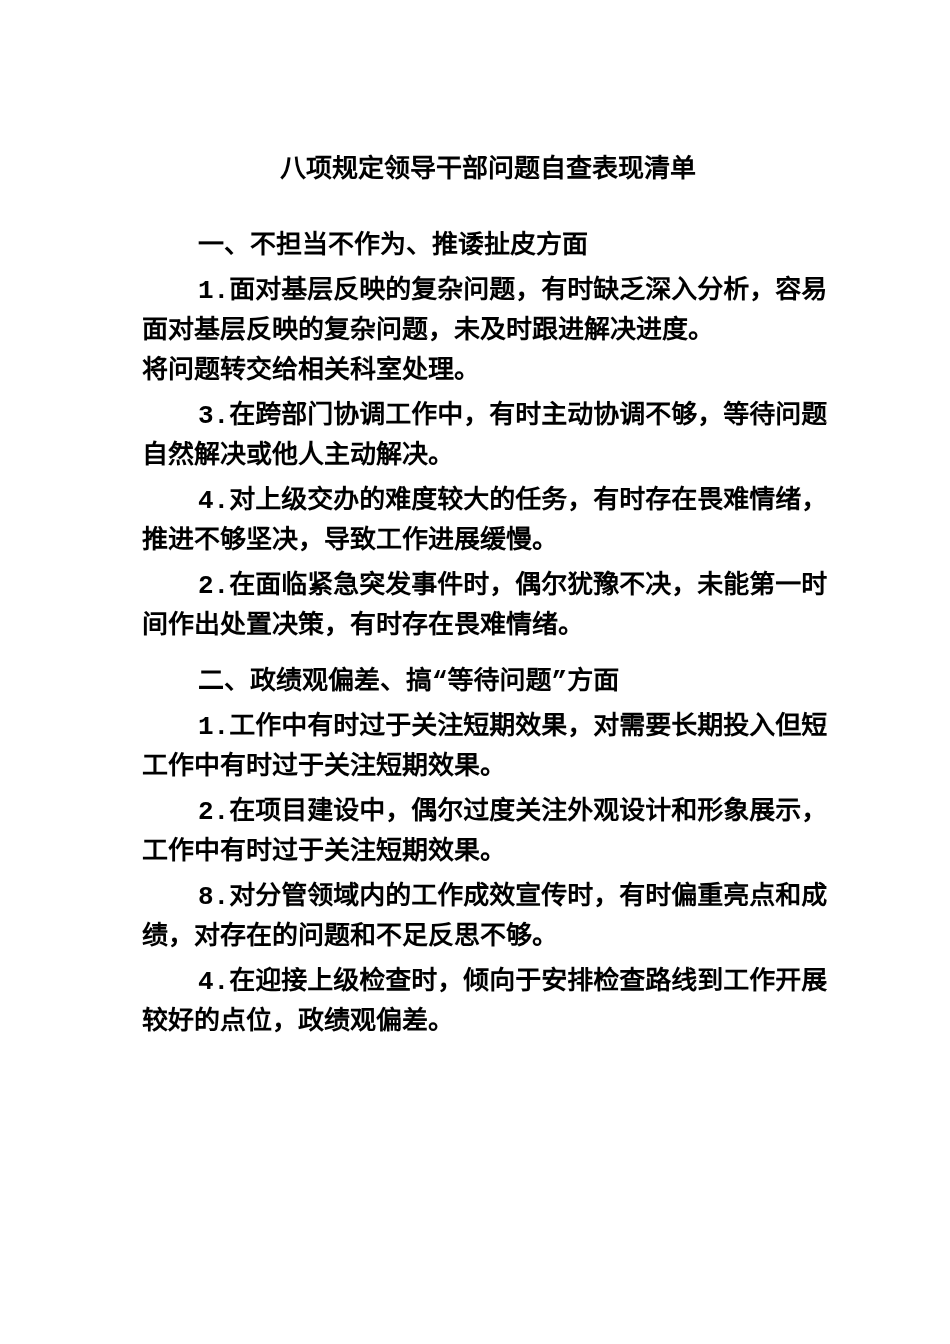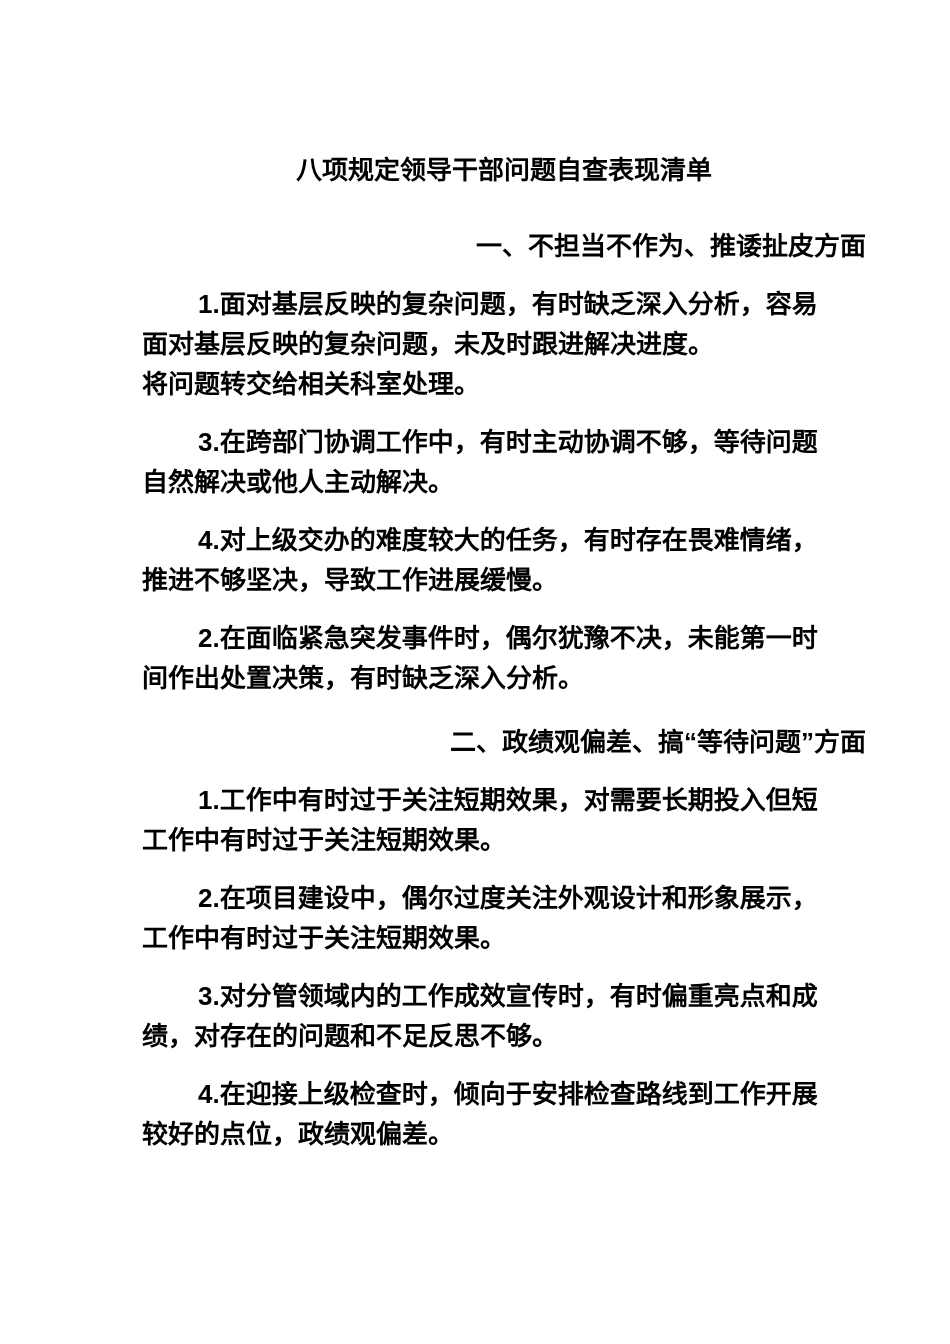--- a/index.html
+++ b/index.html
@@ -6,22 +6,22 @@
     margin: 0;
     padding: 0;
     background: #ffffff;
   }
   .page {
     position: relative;
     width: 950px;
     height: 1344px;
     box-sizing: border-box;
     background: #ffffff;
-    padding: 150px 84px 0 142px;
-    font-family: Liberation Sans, sans-serif;
+    padding: 150px 116px 0 142px;
+    font-family: Liberation Mono, monospace;
     color: #000000;
     font-weight: 700;
     overflow: hidden;
   }
   .doc-title {
     margin: 0;
     font-size: 26px;
     line-height: 40px;
     text-align: center;
     font-weight: 700;
@@ -31,25 +31,24 @@
   .body-text {
     margin-top: 36px;
   }
   .line {
     font-size: 26px;
     line-height: 40px;
     white-space: nowrap;
     font-weight: 700;
   }
   .line.heading {
-    margin-top: 24px;
-    text-align: right;
+    margin-top: 16px;
   }
   .line.para-start {
-    margin-top: 18px;
+    margin-top: 5px;
   }
   .line.indent {
     padding-left: 56px;
   }
 </style>
 </head>
 <body>
 
 <div class="page">
 
@@ -64,30 +63,30 @@
 
     <div class="line">将问题转交给相关科室处理。</div>
 
     <div class="line para-start indent">3.在跨部门协调工作中，有时主动协调不够，等待问题</div>
     <div class="line">自然解决或他人主动解决。</div>
 
     <div class="line para-start indent">4.对上级交办的难度较大的任务，有时存在畏难情绪，</div>
     <div class="line">推进不够坚决，导致工作进展缓慢。</div>
 
     <div class="line para-start indent">2.在面临紧急突发事件时，偶尔犹豫不决，未能第一时</div>
-    <div class="line">间作出处置决策，有时缺乏深入分析。</div>
+    <div class="line">间作出处置决策，有时存在畏难情绪。</div>
 
     <div class="line heading indent">二、政绩观偏差、搞“等待问题”方面</div>
 
     <div class="line para-start indent">1.工作中有时过于关注短期效果，对需要长期投入但短</div>
     <div class="line">工作中有时过于关注短期效果。</div>
 
     <div class="line para-start indent">2.在项目建设中，偶尔过度关注外观设计和形象展示，</div>
     <div class="line">工作中有时过于关注短期效果。</div>
 
-    <div class="line para-start indent">3.对分管领域内的工作成效宣传时，有时偏重亮点和成</div>
+    <div class="line para-start indent">8.对分管领域内的工作成效宣传时，有时偏重亮点和成</div>
     <div class="line">绩，对存在的问题和不足反思不够。</div>
 
     <div class="line para-start indent">4.在迎接上级检查时，倾向于安排检查路线到工作开展</div>
     <div class="line">较好的点位，政绩观偏差。</div>
 
   </div>
 </div>
 
 </body></html>

